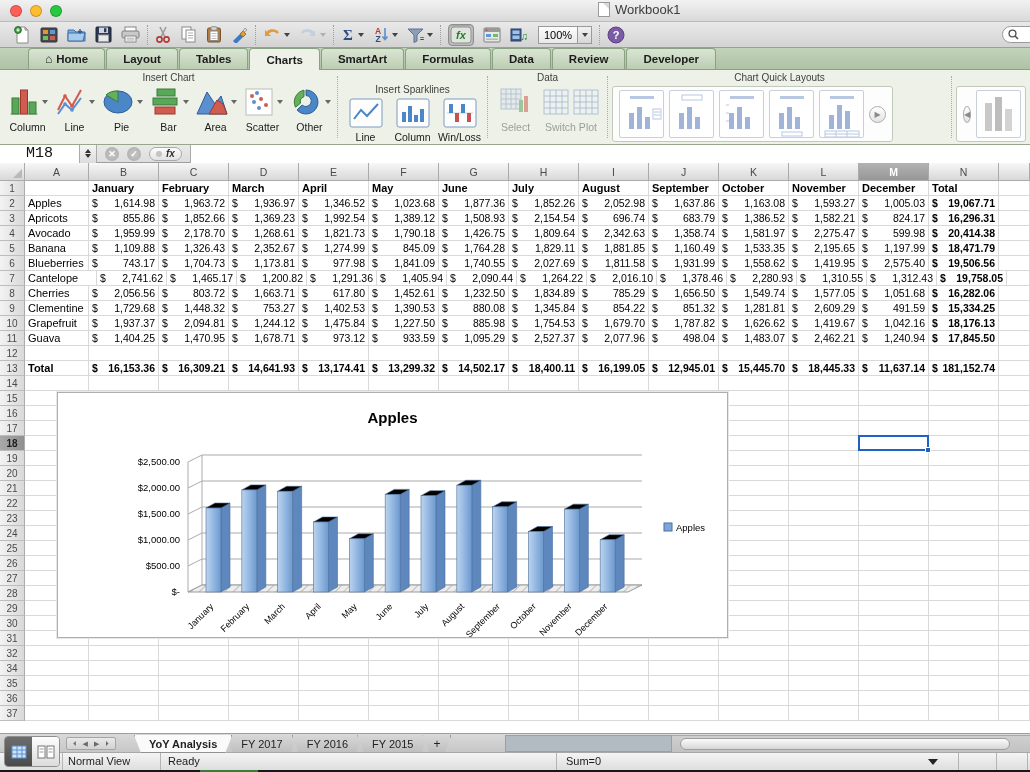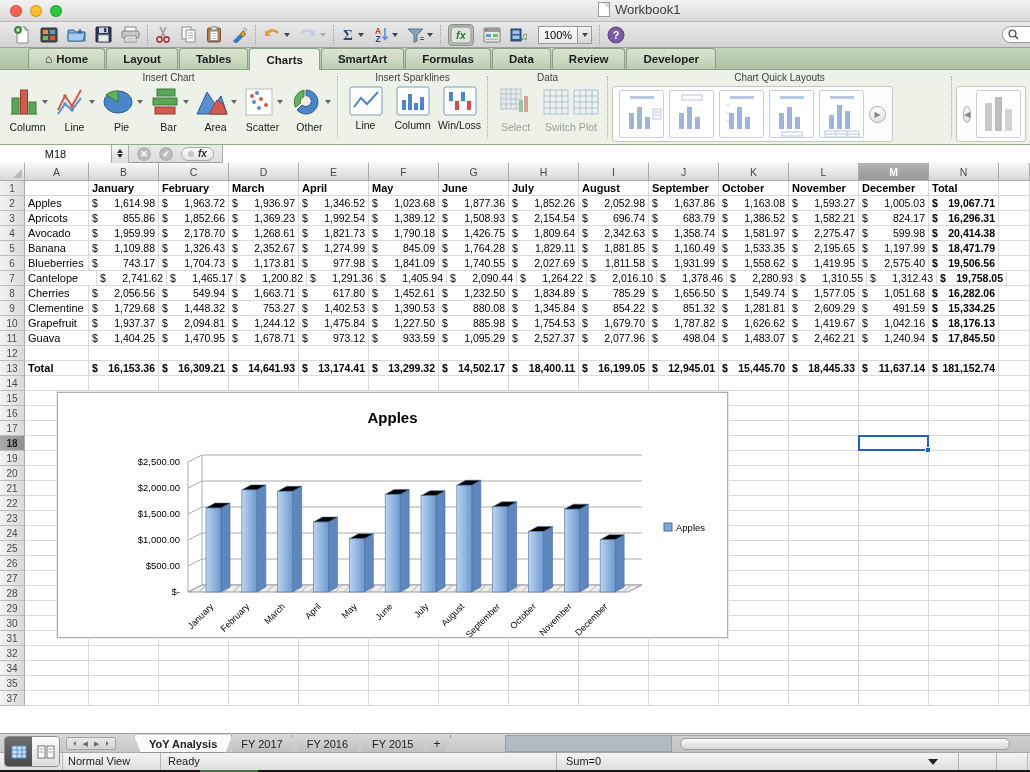--- a/index.html
+++ b/index.html
@@ -47,21 +47,21 @@
   .rb-btn .lb { font-size:10.5px; color:#1a1a1a; margin-top:1px; white-space:nowrap; }
   .rb-btn.disabled .lb { color:#9aa099; }
   .rb-btn-wide { width:64px; }
   .spark-btn .ic { height:34px; }
   .ql-panel { display:flex; align-items:center; gap:5px; background:#fdfdfd; border:1px solid #c2c9bc; border-radius:3px; height:56px; margin-top:2px; padding:0 6px; }
   .ql-thumb { width:45px; height:48px; background:#fff; border:1px solid #c8d0da; border-radius:2px; }
   .circ-btn { width:17px; height:17px; border-radius:50%; border:1px solid #adadad; background:linear-gradient(#fff,#e3e3e3); color:#8a8a8a; font-size:8px; display:flex; align-items:center; justify-content:center; }
 
   
   .formulabar { height:18px; background:linear-gradient(#e9e9e9,#dddddd); border-bottom:1px solid #9e9e9e; display:flex; align-items:center; }
-  .namebox { width:112px; height:18px; background:#fff; border-right:1px solid #aaa; display:flex; align-items:center; justify-content:center; font-size:11px; color:#111; }
+  .namebox { width:80px; height:18px; background:#fff; border-right:1px solid #aaa; display:flex; align-items:center; justify-content:center; font-size:15px; color:#111;font-family:Liberation Mono, monospace; }
   .stepper { width:17px; height:18px; border-right:1px solid #aaa; display:flex; flex-direction:column; align-items:center; justify-content:center; gap:1px; background:linear-gradient(#f5f5f5,#dcdcdc); }
   .stp { width:0;height:0;border-left:3px solid transparent;border-right:3px solid transparent; }
   .stp.up{ border-bottom:4px solid #333; } .stp.dn{ border-top:4px solid #333; }
   .fb-circle { width:14px; height:14px; border-radius:50%; background:radial-gradient(#c9c9c9,#a9a9a9); color:#fff; font-size:9px; font-weight:700; display:flex; align-items:center; justify-content:center; margin-left:8px; }
   .fb-pill { height:14px; border:1px solid #a9a9a9; border-radius:8px; background:linear-gradient(#fdfdfd,#e3e3e3); display:flex; align-items:center; padding:0 6px; gap:4px; margin-left:8px; font-size:10px; font-style:italic; font-weight:700; color:#333; }
   .fb-dot { width:6px;height:6px;border-radius:50%;background:#c4c4c4; }
   .fb-field { flex:1; height:18px; background:#fff; border-left:1px solid #aaa; margin-left:8px; }
 
   
   .grid { position:relative; width:1030px; height:570px; background:#fff; overflow:hidden; }
@@ -403,21 +403,21 @@
                 <path d="M17 4a12 12 0 1 1-9 20l5-5a5.5 5.5 0 1 0 4-9.5z" fill="#4a86c8" stroke="#2d5e95"></path>
                 <path d="M15 4.2a12 12 0 0 0-8.5 17l5-4a5.5 5.5 0 0 1 3.5-6.5z" fill="#64b05c" stroke="#3a7a3a"></path>
               </svg>
               <span class="dd-arrow" style="margin-left:2px;border-top-color:#666"></span>
             </div>
             <div class="lb">Other</div>
           </div>
         </div>
       </div>
       <div class="rb-vsep"></div>
-      <div class="rb-group" style="width: 152px;">
+      <div class="rb-group" style="width: 152px; margin-top: 12px;">
         <div class="rb-group-label">Insert Sparklines</div>
         <div class="rb-items">
           <div class="rb-btn spark-btn">
             <div class="ic">
               <svg width="34" height="30" viewBox="0 0 34 30">
                 <rect x="1" y="1" width="32" height="28" rx="2" fill="#fdfdfd" stroke="#7d9cc0"></rect>
                 <path d="M5 21l7-9 6 6 11-12" fill="none" stroke="#4a86c8" stroke-width="2"></path>
               </svg>
             </div>
             <div class="lb">Line</div>
@@ -938,21 +938,21 @@
         </div>
         <div class="g-row">
           <div class="rh-cell">8</div>
           <div class="g-cell rowlabel" style="width: 64px;">Cherries</div>
           <div class="g-cell cur" style="width: 70px;">
             <span>$</span>
             <span>2,056.56</span>
           </div>
           <div class="g-cell cur" style="width: 70px;">
             <span>$</span>
-            <span>549.94</span>
+            <span>803.72</span>
           </div>
           <div class="g-cell cur" style="width: 70px;">
             <span>$</span>
             <span>1,663.71</span>
           </div>
           <div class="g-cell cur" style="width: 70px;">
             <span>$</span>
             <span>617.80</span>
           </div>
           <div class="g-cell cur" style="width: 70px;">
@@ -1594,20 +1594,38 @@
           <div class="g-cell" style="width: 70px;"></div>
           <div class="g-cell" style="width: 70px;"></div>
           <div class="g-cell" style="width: 70px;"></div>
           <div class="g-cell" style="width: 70px;"></div>
           <div class="g-cell" style="width: 70px;"></div>
           <div class="g-cell" style="width: 70px;"></div>
           <div class="g-cell" style="flex: 1 1 0%;"></div>
         </div>
         <div class="g-row">
           <div class="rh-cell">35</div>
+          <div class="g-cell" style="width: 64px;"></div>
+          <div class="g-cell" style="width: 70px;"></div>
+          <div class="g-cell" style="width: 70px;"></div>
+          <div class="g-cell" style="width: 70px;"></div>
+          <div class="g-cell" style="width: 70px;"></div>
+          <div class="g-cell" style="width: 70px;"></div>
+          <div class="g-cell" style="width: 70px;"></div>
+          <div class="g-cell" style="width: 70px;"></div>
+          <div class="g-cell" style="width: 70px;"></div>
+          <div class="g-cell" style="width: 70px;"></div>
+          <div class="g-cell" style="width: 70px;"></div>
+          <div class="g-cell" style="width: 70px;"></div>
+          <div class="g-cell" style="width: 70px;"></div>
+          <div class="g-cell" style="width: 70px;"></div>
+          <div class="g-cell" style="flex: 1 1 0%;"></div>
+        </div>
+        <div class="g-row">
+          <div class="rh-cell">36</div>
           <div class="g-cell" style="width: 64px;"></div>
           <div class="g-cell" style="width: 70px;"></div>
           <div class="g-cell" style="width: 70px;"></div>
           <div class="g-cell" style="width: 70px;"></div>
           <div class="g-cell" style="width: 70px;"></div>
           <div class="g-cell" style="width: 70px;"></div>
           <div class="g-cell" style="width: 70px;"></div>
           <div class="g-cell" style="width: 70px;"></div>
           <div class="g-cell" style="width: 70px;"></div>
           <div class="g-cell" style="width: 70px;"></div>

